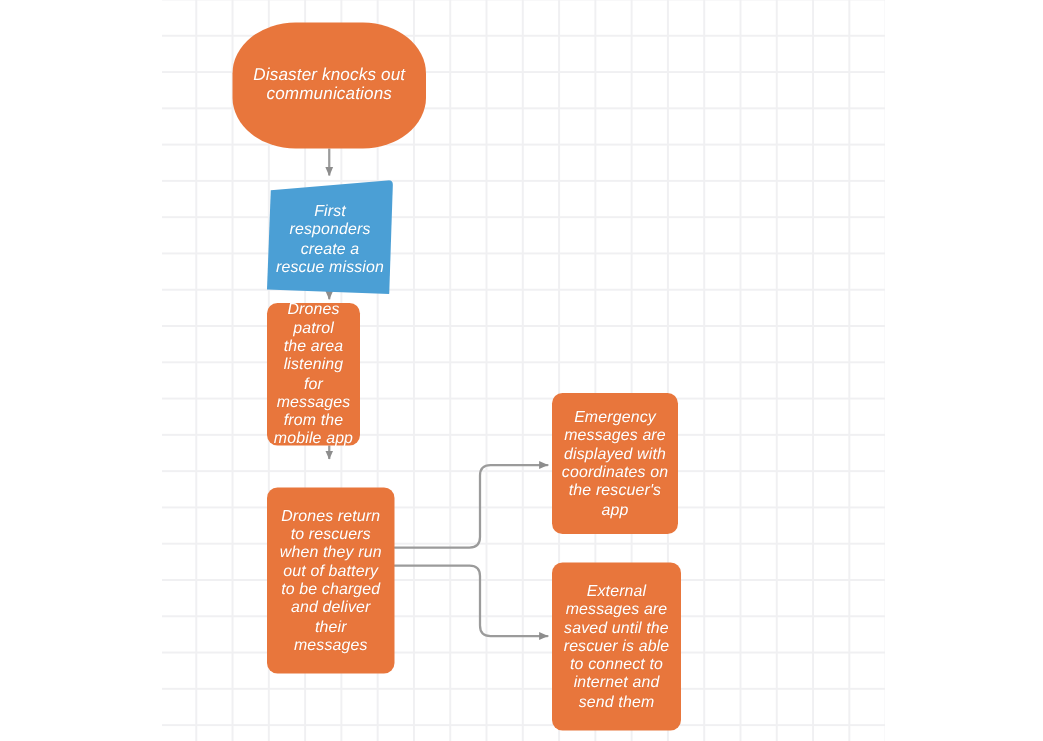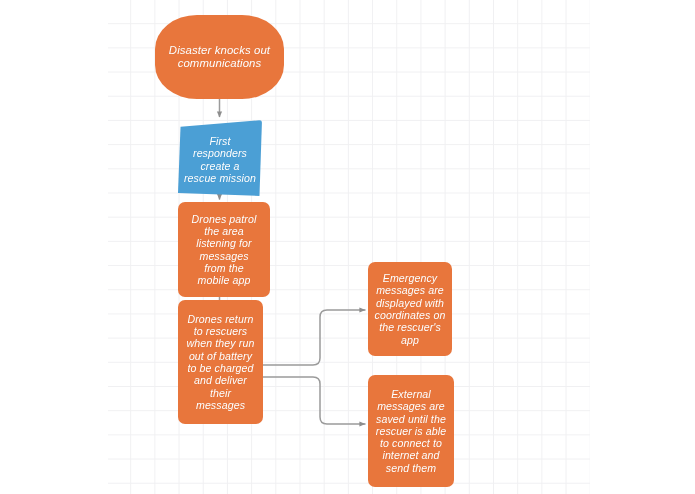--- a/index.html
+++ b/index.html
@@ -80,30 +80,30 @@
     font-size: 10.6px;
     clip-path: polygon(3% 9%, 100% 0%, 97% 100%, 0% 96%);
     border-radius: 3px;
   }
   #node-mission .node-text { padding-top: 3px; }
 
   
   #node-patrol {
     left: 178px;
     top: 202px;
-    width: 92px;
+    width: 62px;
     height: 95px;
     background: #E8763C;
     border-radius: 7px;
     font-size: 10.6px;
   }
   
   #node-return {
     left: 178px;
-    top: 300px;
+    top: 325px;
     width: 85px;
     height: 124px;
     background: #E8763C;
     border-radius: 7px;
     font-size: 10.6px;
   }
   
   #node-emergency {
     left: 368px;
     top: 262px;

